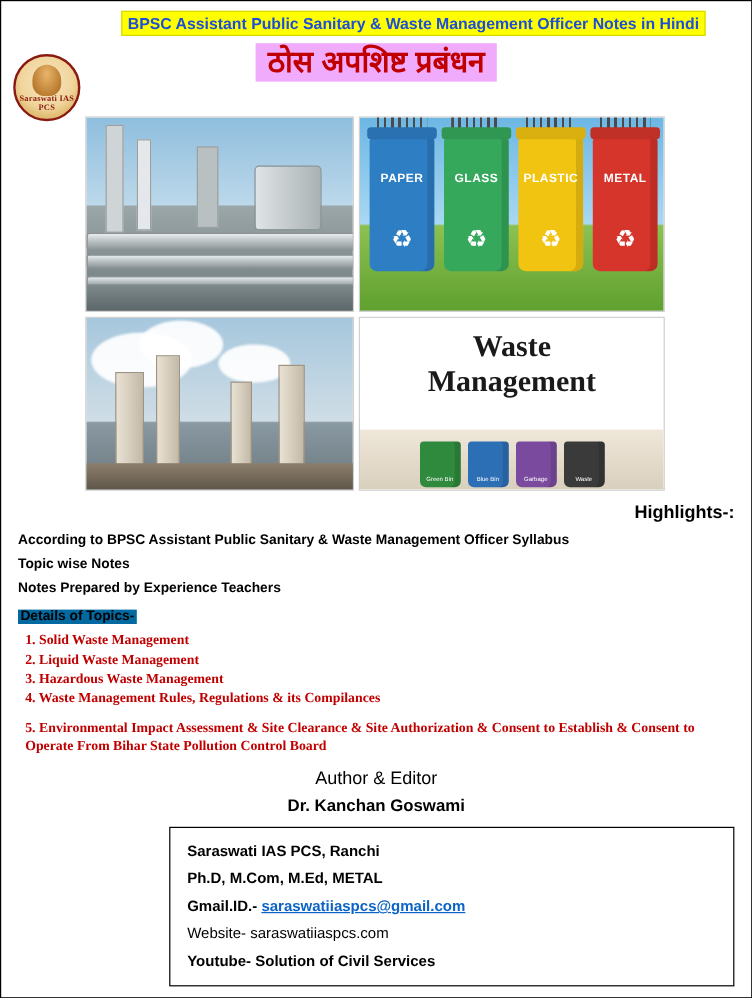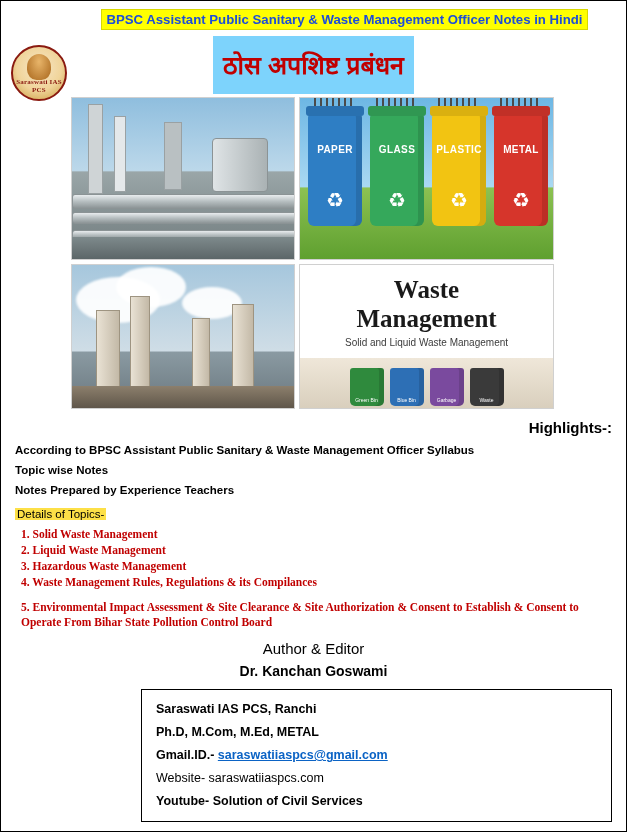--- a/index.html
+++ b/index.html
@@ -78,26 +78,26 @@
     padding: 2px 4px;
     border: 1px solid #d8d800;
     font-family: "Liberation Sans", sans-serif;
   }
   .title-hindi-wrap {
     text-align: center;
     margin-top: 6px;
   }
   .title-hindi {
     display: inline-block;
-    background: #7dd3fc;
+    background: #f0abfc;
     color: #c00000;
     font-weight: bold;
     font-size: 25px;
     line-height: 30px;
-    padding: 14px 10px;
+    padding: 1px 10px;
     font-family: "Liberation Sans", sans-serif;
   }
 
   
   .images {
     margin: 8px 70px 0 70px;
     width: 487px;
     box-sizing: border-box;
   }
   .img-row {
@@ -277,22 +277,22 @@
     font-family: "Liberation Sans", sans-serif;
   }
   .hl-line {
     font-weight: bold;
     font-size: 11.5px;
     margin: 0 0 8px 0;
     font-family: "Liberation Sans", sans-serif;
   }
   .details-head {
     display: inline-block;
-    background: #fde047;
-    font-weight: normal;
+    background: #0369a1;
+    font-weight: bold;
     font-size: 11.5px;
     padding: 0 2px;
     margin-bottom: 6px;
     font-family: "Liberation Sans", sans-serif;
   }
   .topic-list {
     margin: 0;
     padding: 0;
     list-style: none;
   }
@@ -417,21 +417,20 @@
         <div class="tower t3"></div>
         <div class="tower t4"></div>
         <div class="base"></div>
       </div>
 
       <div class="photo photo-wm">
         <div class="wm-title">
           <div>Waste</div>
           <div>Management</div>
         </div>
-        <div class="wm-sub">Solid and Liquid Waste Management</div>
         <div class="wm-bins">
           <div class="wb wb1">
               <span>Green Bin</span>
             </div>
           <div class="wb wb2">
               <span>Blue Bin</span>
             </div>
           <div class="wb wb3">
               <span>Garbage</span>
             </div>

